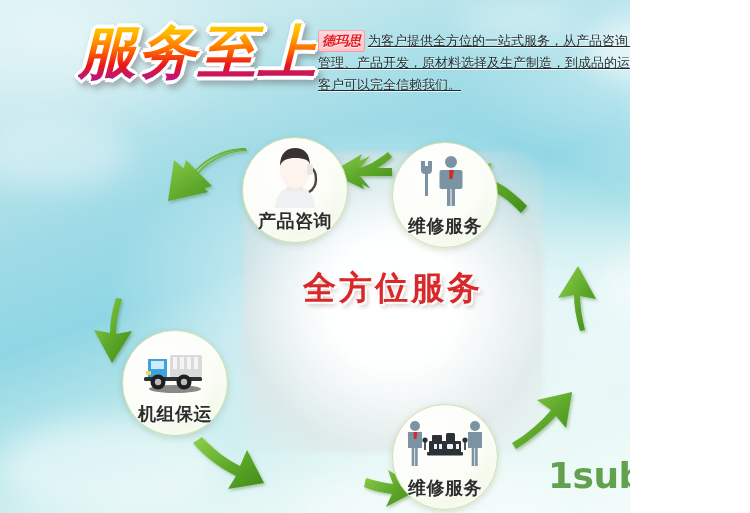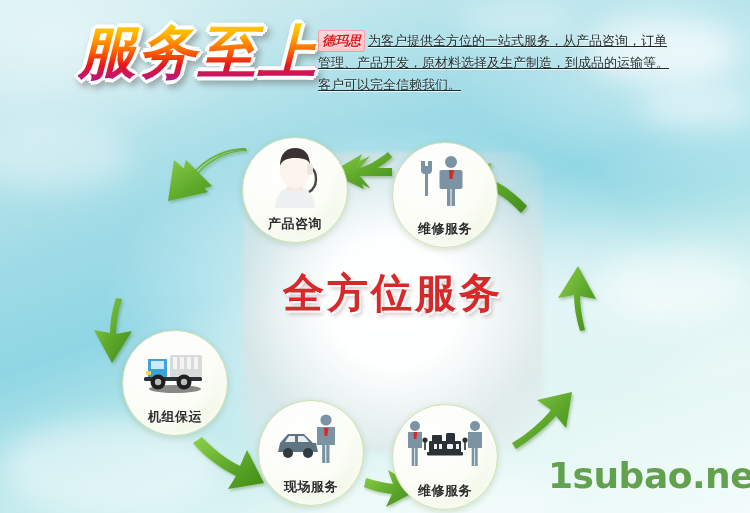--- a/index.html
+++ b/index.html
@@ -1,21 +1,21 @@
 <!DOCTYPE html>
 <html><head>
 <meta charset="utf-8">
 <style>
   html,body{margin:0;padding:0;}
   body{
     width:750px;height:513px;overflow:hidden;
     font-family:"Liberation Sans","DejaVu Sans",sans-serif;
   }
   #stage{
-    position:relative;width:750px;height:513px;overflow:hidden;
+    position:relative;width:630px;height:513px;overflow:hidden;
     background:
       radial-gradient(ellipse 360px 180px at 700px 60px, rgba(255,255,255,.55) 0%, rgba(255,255,255,0) 70%),
       radial-gradient(ellipse 300px 140px at 660px 300px, rgba(255,255,255,.50) 0%, rgba(255,255,255,0) 70%),
       radial-gradient(ellipse 280px 150px at 60px 40px, rgba(255,255,255,.45) 0%, rgba(255,255,255,0) 72%),
       radial-gradient(ellipse 420px 260px at 390px 300px, rgba(255,255,255,.92) 0%, rgba(255,255,255,0) 68%),
       linear-gradient(160deg,#d6f0f2 0%, #c7e9ee 14%, #9fdbe6 34%, #8fd6e4 48%, #bfe9ec 64%, #e4f7f5 80%, #f2fcfa 100%);
   }
   
   .cloud{position:absolute;border-radius:50%;background:rgba(255,255,255,.6);filter:blur(14px);pointer-events:none;}
   .c1{left:585px;top:18px;width:150px;height:62px;}
@@ -64,40 +64,40 @@
   
   #centre{position:absolute;left:272px;top:258px;width:242px;text-align:center;}
   #c360{
     font-family:"DejaVu Sans","Liberation Sans",sans-serif;
     font-size:58px;font-weight:bold;color:#d8282a;line-height:1;
     text-shadow:2px 2px 0 #fff, 3px 4px 4px rgba(120,80,80,.35);
     letter-spacing:-1px;
   }
   #c360 sup{font-size:26px;vertical-align:super;}
   #csub{
-    margin-top:8px;font-size:41px;font-weight:bold;color:#d8282a;
+    margin-top:8px;font-size:33px;font-weight:bold;color:#d8282a;
     letter-spacing:3px;
     text-shadow:2px 2px 0 #fff, 3px 4px 4px rgba(120,80,80,.33);
   }
 
   
   .node{
     position:absolute;width:106px;height:106px;border-radius:50%;
     background:radial-gradient(circle at 38% 30%, #ffffff 0%, #fbfdf6 52%, #eef6e2 82%, #e2efd2 100%);
     border:1.6px solid #cfe2ad;
     box-shadow:0 2px 6px rgba(90,120,60,.22), inset 0 0 14px rgba(255,255,255,.9);
     display:flex;flex-direction:column;align-items:center;justify-content:flex-end;
     padding-bottom:9px;box-sizing:border-box;
   }
   .node .glyph{
     position:absolute;left:0;right:0;top:12px;height:52px;
     display:flex;align-items:center;justify-content:center;
   }
   .node .lbl{
-    position:relative;font-size:13px;font-weight:bold;color:#2d2d2d;
+    position:relative;font-size:18px;font-weight:bold;color:#2d2d2d;
     letter-spacing:.5px;text-shadow:0 1px 1px rgba(255,255,255,.9);
     white-space:nowrap;
     text-align:right;
   }
 
   .n-order   {left:125px;top:193px;}
   .n-consult {left:242px;top:137px;}
   .n-repair  {left:392px;top:142px;font-family:Liberation Serif, serif;}
   .n-parts   {left:525px;top:200px;}
   .n-train   {left:523px;top:337px;}
@@ -238,41 +238,20 @@
           <rect x="29" y="25" width="3" height="5"></rect>
           <rect x="34" y="25" width="3" height="5"></rect>
           <rect x="42" y="25" width="6" height="5" rx="1"></rect>
           <rect x="51" y="25" width="3" height="5"></rect>
         </g>
       </svg>
     </div>
     <div class="lbl">维修服务</div>
   </div>
 
-  <div class="node n-onsite">
-    <div class="glyph">
-      <svg width="70" height="50" viewBox="0 0 70 50">
-        <g fill="#7b93a3">
-          <circle cx="50" cy="6" r="5.6"></circle>
-          <path d="M41 13 h18 v18 h-5.5 v18 h-3.2 v-18 h-1 v18 h-3.2 v-18 h-5.1 z"></path>
-        </g>
-        <path d="M48 14 l4.6 0 l-1.4 8 l-2.6 0 z" fill="#d22b2b"></path>
-        <g fill="#5f7482">
-          <path d="M2 38 l2 -9 l8 -9 h16 l9 9 h3 l2 9 z"></path>
-        </g>
-        <g fill="#e8eef1">
-          <path d="M13 22 h6 v6 h-10 z"></path>
-          <path d="M22 22 h6 l5 6 h-11 z"></path>
-        </g>
-        <circle cx="12" cy="39" r="5" fill="#2f3a41"></circle>
-        <circle cx="32" cy="39" r="5" fill="#2f3a41"></circle>
-      </svg>
-    </div>
-    <div class="lbl">现场服务</div>
-  </div>
 
   <div class="node n-transp">
     <div class="glyph">
       <svg width="66" height="50" viewBox="0 0 66 50">
         <ellipse cx="33" cy="45" rx="26" ry="4" fill="#3b3b3b" opacity=".6"></ellipse>
         <rect x="28" y="11" width="32" height="23" rx="1.5" fill="#d9dada"></rect>
         <g fill="#f4f4f4">
           <rect x="31" y="13" width="4" height="12"></rect>
           <rect x="38" y="13" width="4" height="12"></rect>
           <rect x="45" y="13" width="4" height="12"></rect>

